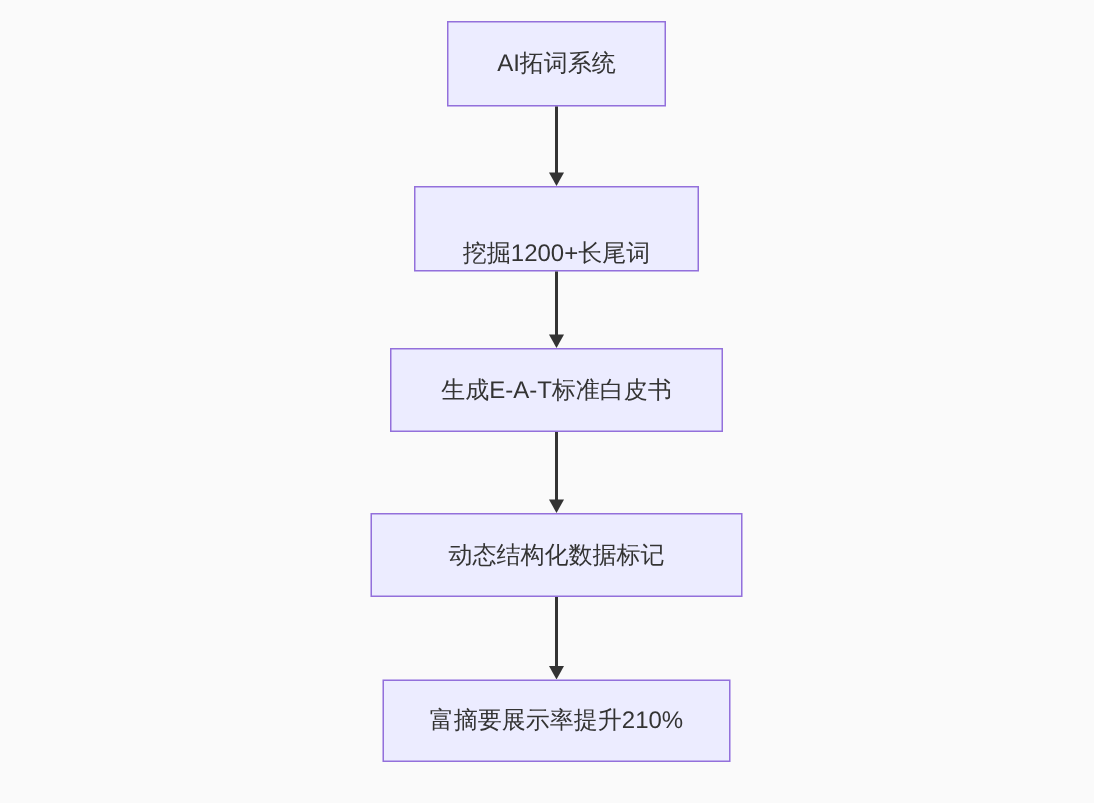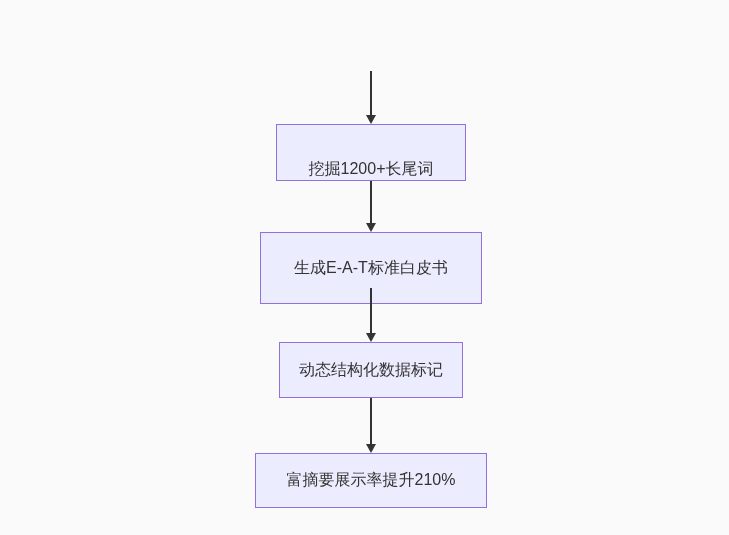--- a/index.html
+++ b/index.html
@@ -25,22 +25,22 @@
     font-size: 16px;
     display: flex;
     align-items: center;
     justify-content: center;
     box-sizing: border-box;
     text-align: center;
     white-space: nowrap;
   }
   .n1 { top: 14px;  width: 146px; height: 57px; }
   .n2 { top: 124px; width: 190px; height: 57px; align-items: flex-end; }
-  .n3 { top: 232px; width: 222px; height: 72px; }
-  .n4 { top: 342px; width: 184px; height: 56px; }
+  .n3 { top: 232px; width: 222px; height: 56px; }
+  .n4 { top: 342px; width: 248px; height: 56px; }
   .n5 { top: 453px; width: 232px; height: 55px; }
 
   .edge {
     position: absolute;
     left: 371px;
     transform: translateX(-50%);
     width: 10px;
   }
   .e1 { top: 71px;  height: 53px; }
   .e2 { top: 181px; height: 51px; }
@@ -65,20 +65,23 @@
     border-left: 5px solid transparent;
     border-right: 5px solid transparent;
     border-top: 9px solid var(--arrow, #333333);
   }
 </style>
 </head>
 <body>
 
 <div class="canvas">
 
+  <div class="node n1">
+    <span>AI拓词系统</span>
+  </div>
 
   <div class="edge e1">
     <div class="line"></div>
     <div class="head"></div>
   </div>
 
   <div class="node n2">
     <span>挖掘1200+长尾词</span>
   </div>
 

